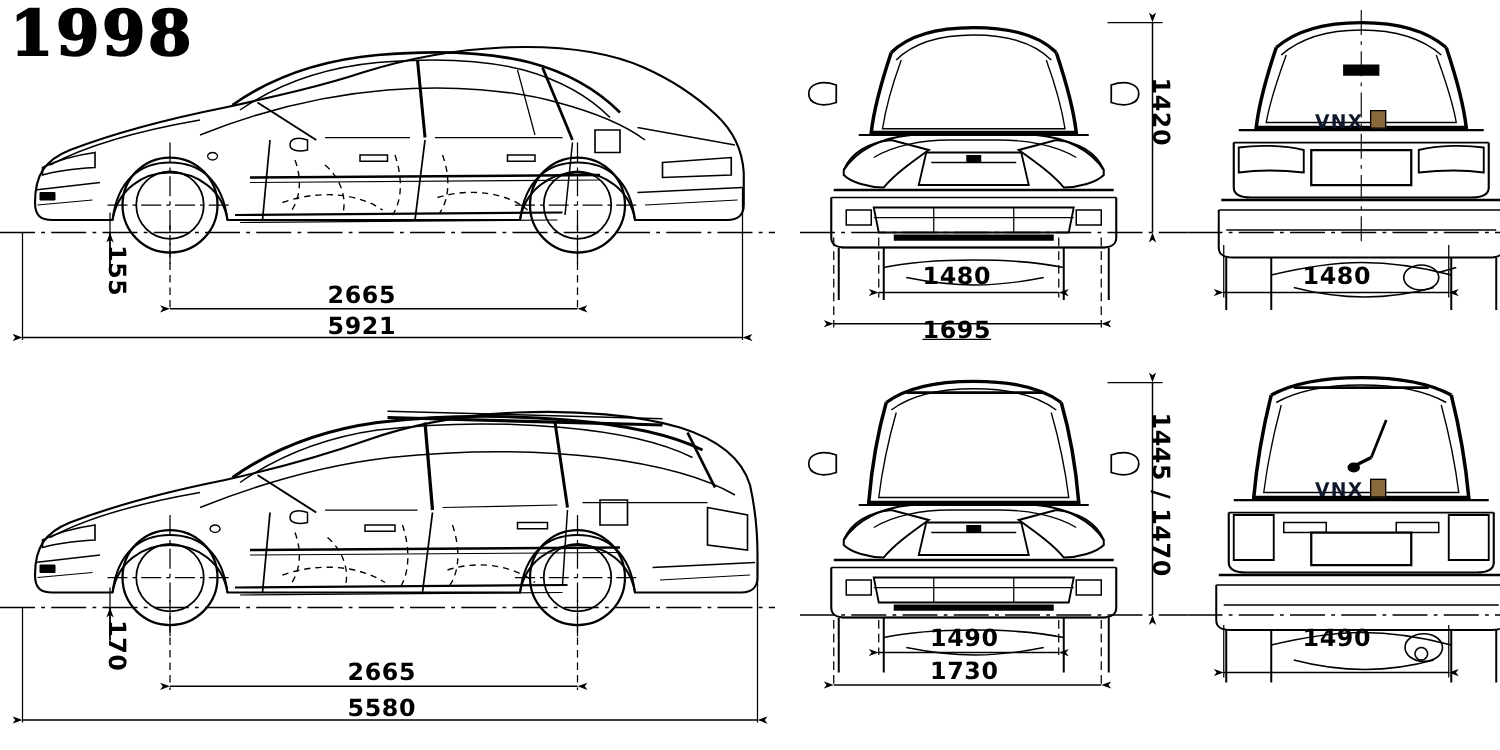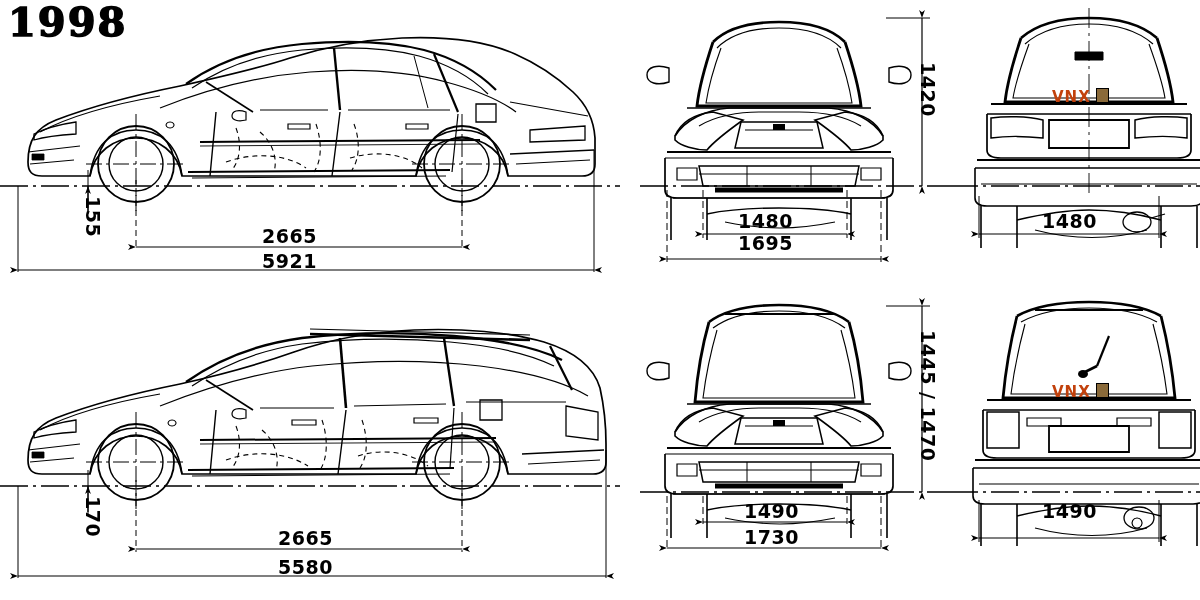--- a/index.html
+++ b/index.html
@@ -16,21 +16,21 @@
     background: #ffffff;
     overflow: hidden;
   }
   #sheet svg { display: block; }
 
   .year-label {
     position: absolute;
     left: 8px; top: 2px;
     font-family: "DejaVu Serif", "Liberation Serif", serif;
     font-weight: 700;
-    font-size: 40px;
+    font-size: 50px;
     letter-spacing: 2px;
     color: #000;
     line-height: 1;
     -webkit-text-stroke: 1.5px #000;
   }
 
   .dim-text {
     position: absolute;
     font-family: "DejaVu Sans", "Liberation Sans", sans-serif;
     font-weight: 700;
@@ -40,21 +40,21 @@
     letter-spacing: 0.5px;
   }
   .dim-text.vert {
     transform-origin: left top;
     transform: rotate(90deg);
   }
   .plate-text {
     position: absolute;
     font-family: "DejaVu Sans", "Liberation Sans", sans-serif;
     font-weight: 700;
-    color: #c2410c;
+    color: #0f172a;
     white-space: nowrap;
     letter-spacing: 1px;
   }
 </style>
 </head>
 <body>
 
 <div id="sheet">
 
   <div class="year-label">1998</div>
@@ -488,21 +488,21 @@
   </svg>
 
   <div class="dim-text vert" style="left:104px; top:196px;">155</div>
 
   <div class="dim-text" style="left:262px; top:225px;">2665</div>
 
   <div class="dim-text" style="left:262px; top:250px;">5921</div>
 
   <div class="dim-text" style="left:738px; top:210px;">1480</div>
 
-  <div class="dim-text" style="left:738px; top:232px;">1695</div>
+  <div class="dim-text" style="left:738px; top:253px;text-decoration:underline;">1695</div>
 
   <div class="dim-text vert" style="left:939px; top:62px;">1420</div>
 
   <div class="dim-text" style="left:1042px; top:210px;">1480</div>
 
   <div class="dim-text vert" style="left:104px; top:496px;">170</div>
 
   <div class="dim-text" style="left:278px; top:527px;">2665</div>
 
   <div class="dim-text" style="left:278px; top:556px;">5580</div>

